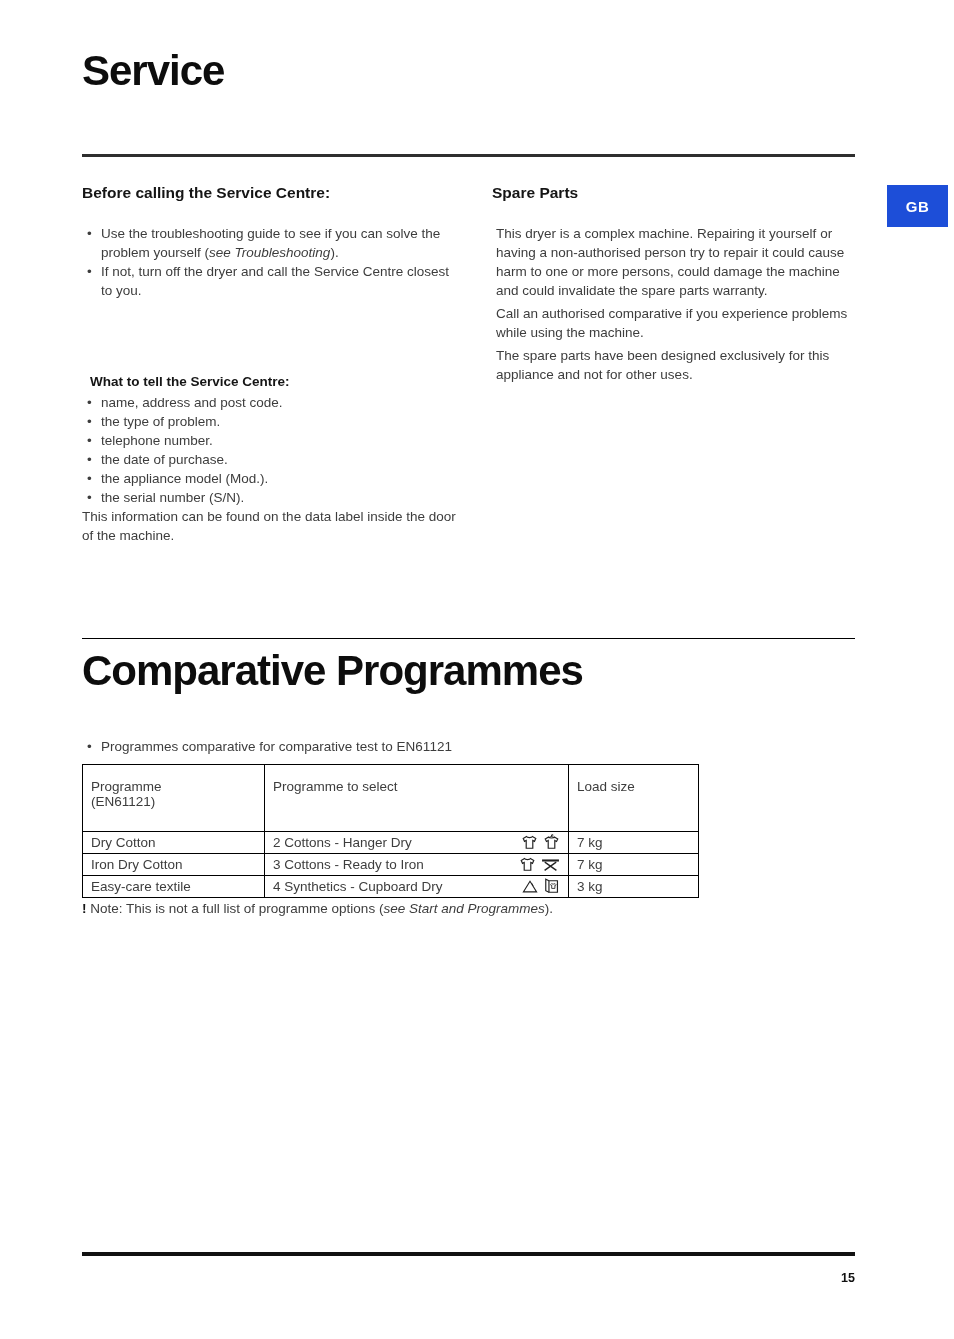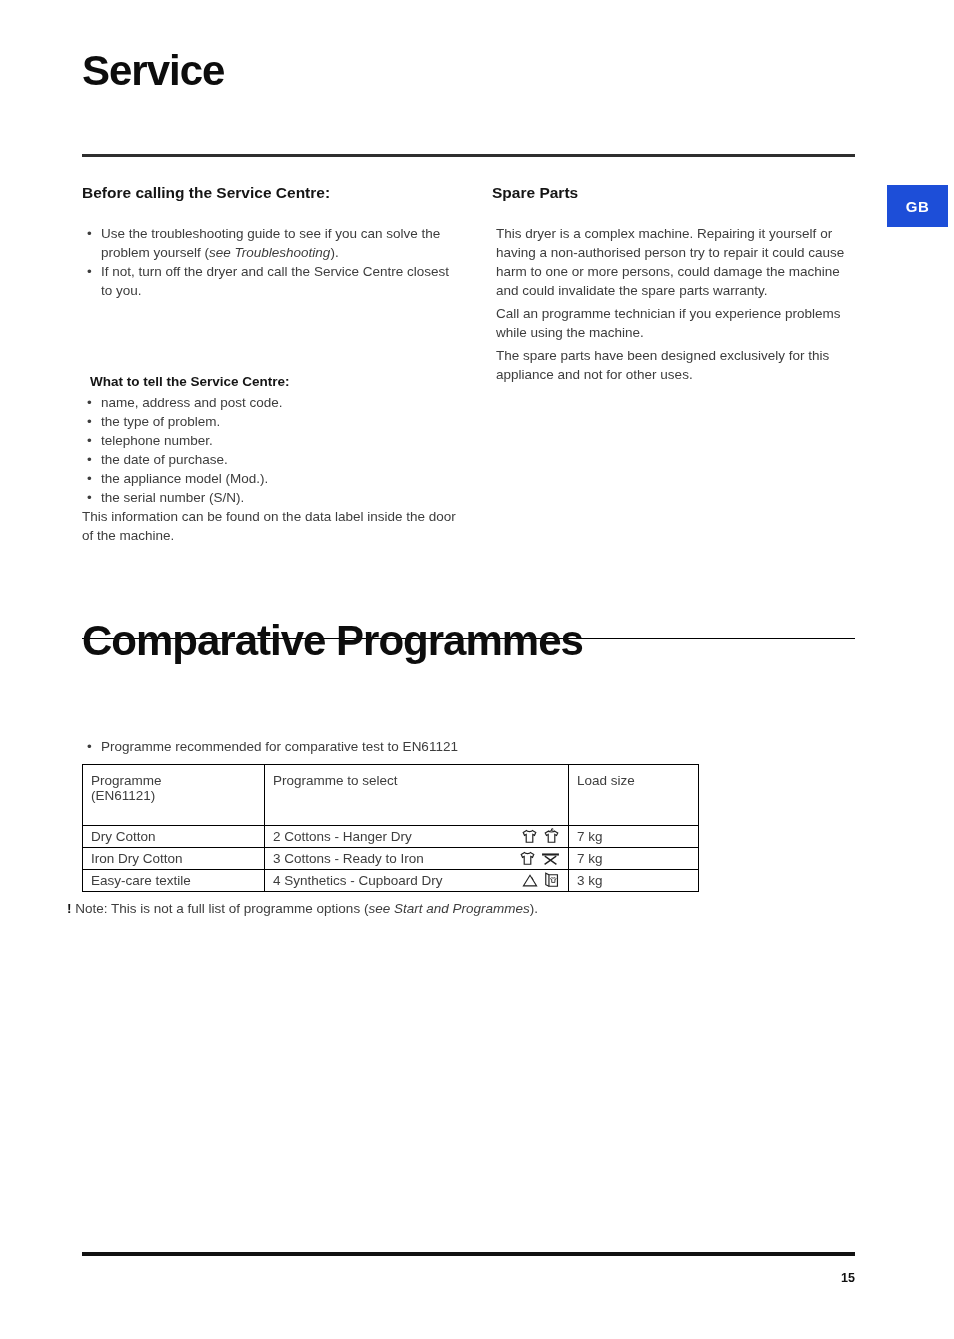--- a/index.html
+++ b/index.html
@@ -10,21 +10,21 @@
     font-family:"Liberation Sans", sans-serif;
     color:#3d3d3d;
     overflow:hidden;
   }
   .big-title{
     position:absolute;left:82px;margin:0;
     font-size:42px;font-weight:bold;color:#0d0d0d;
     letter-spacing:-1px;line-height:1;
   }
   #service-title{top:50px;}
-  #comparative-title{top:620px;}
+  #comparative-title{top:650px;}
   .rule{position:absolute;left:82px;width:773px;background:#2e2e2e;}
   #rule-service{top:154px;height:3px;}
   #rule-comparative{top:638px;height:1px;background:#000;}
   #rule-footer{top:1252px;height:4px;background:#111;}
   .col{position:absolute;font-size:13.5px;line-height:19px;}
   #col-left{left:82px;top:184px;width:368px;}
   #col-right{left:492px;top:184px;width:370px;}
   #what-to-tell{left:82px;top:372px;width:380px;position:absolute;font-size:13.5px;line-height:19px;}
   .sec-heading{
     font-size:15.5px;font-weight:bold;color:#151515;
@@ -50,29 +50,29 @@
   }
   #en-bullet{position:absolute;left:82px;top:737px;width:620px;font-size:13.5px;line-height:19px;}
   table.prog{
     position:absolute;left:82px;top:764px;
     border-collapse:collapse;font-size:13.5px;color:#3d3d3d;
     table-layout:fixed;width:616px;
   }
   table.prog th, table.prog td{
     border:1.6px solid #000;
     font-weight:normal;text-align:left;vertical-align:top;
-    padding:8px 8px 4px 8px;
+    padding:14px 8px 4px 8px;
   }
   table.prog th{height:48px;}
   table.prog td{padding:1px 8px 2px 8px;height:18px;vertical-align:middle;}
   col.c1{width:182px;} col.c2{width:304px;} col.c3{width:130px;}
   .sel-cell{display:flex;justify-content:space-between;align-items:center;}
   .icon-pair{display:flex;gap:5px;align-items:center;flex:none;}
   .icon-pair svg{display:block;}
-  #note-line{position:absolute;left:67px;top:899px;width:700px;font-size:13.5px;line-height:19px;}
+  #note-line{position:absolute;left:82px;top:899px;width:700px;font-size:13.5px;line-height:19px;}
   .b{font-weight:bold;color:#151515;}
   .i{font-style:italic;}
   #page-number{
     position:absolute;left:82px;top:1271px;width:773px;
     text-align:right;font-size:12.5px;font-weight:bold;color:#111;
   }
 </style>
 </head>
 <body>
 
@@ -103,30 +103,30 @@
       <li>the date of purchase.</li>
       <li>the appliance model (Mod.).</li>
       <li>the serial number (S/N).</li>
     </ul>
     <p style="margin:0;">This information can be found on the data label inside the door of the machine.</p>
   </div>
 
   <div class="col" id="col-right">
     <h2 class="sec-heading">Spare Parts</h2>
     <p>This dryer is a complex machine. Repairing it yourself or having a non-authorised person try to repair it could cause harm to one or more persons, could damage the machine and could invalidate the spare parts warranty.</p>
-    <p>Call an programme technician if you experience problems while using the machine.</p>
+    <p>Call an authorised comparative if you experience problems while using the machine.</p>
     <p>The spare parts have been designed exclusively for this appliance and not for other uses.</p>
   </div>
 
   <div class="rule" id="rule-comparative"></div>
 
   <h1 class="big-title" id="comparative-title">Comparative Programmes</h1>
 
   <ul class="bullets" id="en-bullet">
-    <li>Programme recommended for comparative test to EN61121</li>
+    <li>Programmes comparative for comparative test to EN61121</li>
   </ul>
 
   <table class="prog">
     <colgroup>
         <col class="c1">
         <col class="c2">
         <col class="c3">
       </colgroup>
     <tbody>
         <tr>

